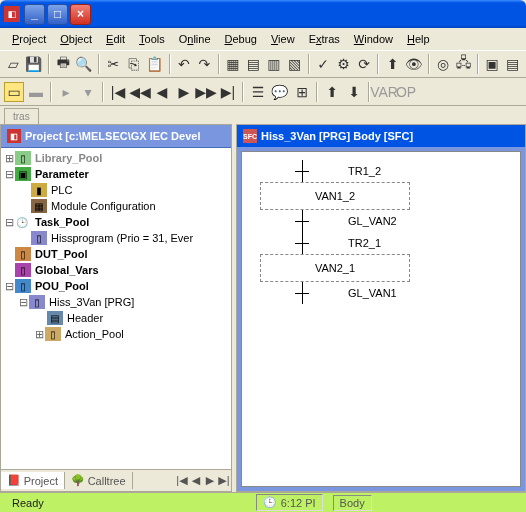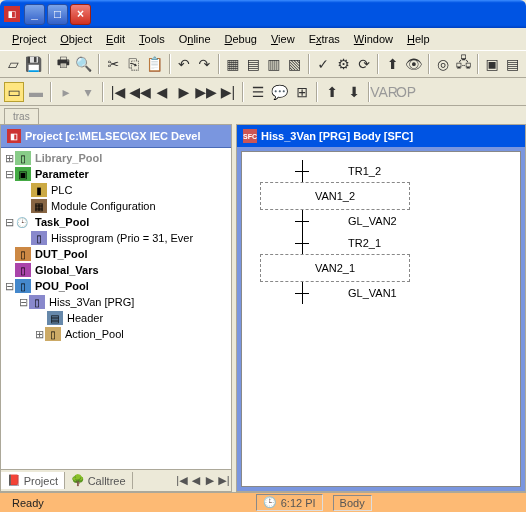--- a/index.html
+++ b/index.html
@@ -65,21 +65,21 @@
 .docheader { background: #0054e3; color: #fff; padding: 4px 6px; font-weight: bold; display: flex; align-items: center; gap: 4px; }
 .docheader .hicon { width: 14px; height: 14px; background: #cc5555; font-size: 7px; display: flex; align-items: center; justify-content: center; }
 .sfcarea { flex: 1; background: #fff; margin: 4px; border: 1px solid #888; padding: 8px 8px; overflow: hidden; }
 .sfcstep { border: 1px dashed #888; height: 28px; display: flex; align-items: center; justify-content: center; width: 150px; margin-left: 10px; }
 .sfcstep.first .inner { border: 2px solid #000; padding: 3px 20px; outline: 1px solid #000; outline-offset: 2px;}
 .sfctrans { height: 22px; display: flex; align-items: center; margin-left: 10px; width: 150px; position: relative; }
 .sfctrans .vline { position: absolute; left: 42px; top: 0; bottom: 0; width: 1px; background: #000; }
 .sfctrans .hline { position: absolute; left: 35px; top: 50%; width: 14px; height: 1px; background: #000; }
 .sfctrans .tlabel { margin-left: 88px; }
 
-.statusbar { height: 20px; background: #fdba74; border-top: 1px solid #aca899; display: flex; align-items: center; padding: 0 6px; gap: 10px; }
+.statusbar { height: 20px; background: #bef264; border-top: 1px solid #aca899; display: flex; align-items: center; padding: 0 6px; gap: 10px; }
 .statusbar .cell { border: 1px inset #ddd; padding: 1px 6px; display: flex; align-items: center; gap: 4px; color: #555;}
 .statusbar .cell.first { flex: 0 0 240px; border: none; color: #222;}
 .statusbar .sicon { color: #cc3333; }
 </style>
 </head>
 <body>
 
 <div class="titlebar">
   <div class="icon">◧</div>
   <div class="winbtns">

